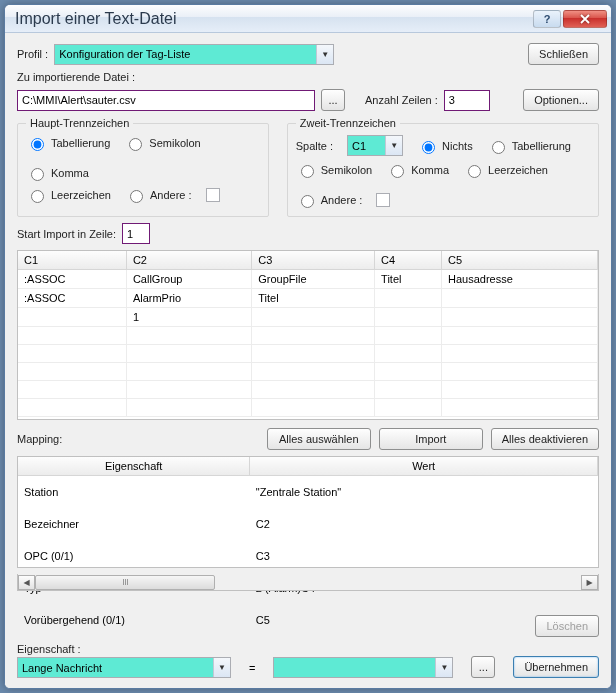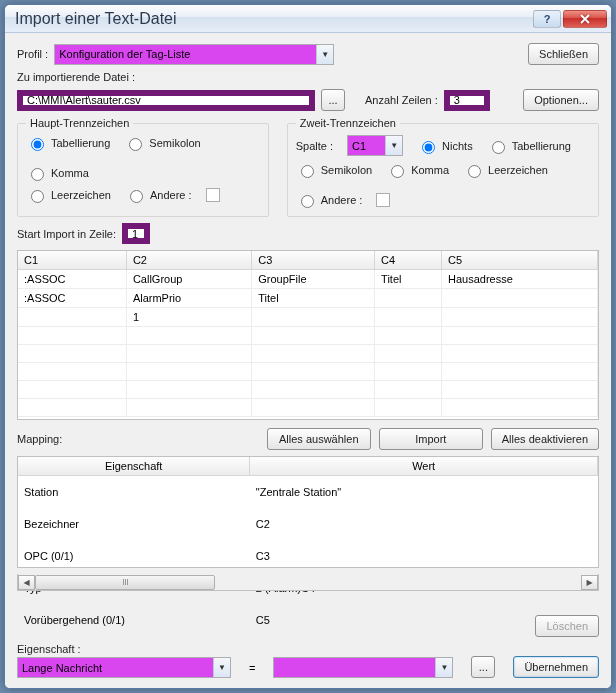--- a/index.html
+++ b/index.html
@@ -12,21 +12,21 @@
   .tbtn.help { background: linear-gradient(to bottom,#eaf2fb,#c8dbef); color:#2b4a6f; font-weight:bold;}
   .tbtn.close { width: 44px; background: linear-gradient(to bottom,#f08f83,#d9534a 45%,#c9302c 46%,#e06055); color:#fff; }
   .tbtn.close svg { filter: drop-shadow(0 0 1px rgba(0,0,0,0.5)); }
   .content { padding: 10px 12px; background: #f0f0f0; height: calc(100% - 28px); display: flex; flex-direction: column; gap: 6px; }
   .row { display: flex; align-items: center; gap: 6px; }
   label, .lbl { color: #222; }
   .btn { height: 22px; padding: 2px 10px; background: linear-gradient(to bottom,#fefefe,#e5e5e5); border: 1px solid #8e8f8f; border-radius: 3px; color:#222; }
   .btn.small { padding: 2px 6px; min-width: 24px; }
   .btn.primary { border: 1px solid #3c7fb1; box-shadow: 0 0 2px #6cb4ee inset; }
   .btn:disabled { color:#a0a0a0; }
-  input.text { height: 21px; border: 6px solid #701a75; background: #fff; padding: 2px 4px; }
+  input.text { height: 21px; border: 1px solid #701a75; background: #fff; padding: 2px 4px; }
   input.num { width: 46px; text-align:left; }
   fieldset { border: 1px solid #d6d6d6; border-radius: 2px; padding: 6px 0 8px 8px; margin: 0; }
   legend { padding: 0 4px; color:#222; }
   .grp-row { display:flex; gap:18px; }
   .grp-col { flex:1; }
   .radios { display:flex; align-items:center; gap:14px; flex-wrap:wrap; }
   .radios label { display:flex; align-items:center; gap:4px; }
   .grid { border:1px solid #c0c0c0; background:#fff; height:170px; overflow:hidden; }
   .grid table { width:100%; border-collapse: collapse; }
   .grid th { background: linear-gradient(to bottom,#fdfdfd,#ececec); border-right:1px solid #d6d6d6; border-bottom:1px solid #d6d6d6; text-align:left; padding:3px 6px; font-weight:normal; }
@@ -42,21 +42,21 @@
   .hscroll .track { flex:1; height:15px; position:relative; }
   .hscroll .thumb { position:absolute; left:0; top:0; height:15px; width:33%; background:linear-gradient(#f6f6f6,#dcdcdc); border:1px solid #b0b0b0; border-radius:2px; display:flex; align-items:center; justify-content:center; gap:1px;}
   .hscroll .thumb span { width:1px; height:6px; background:#999;}
   .bottom { margin-top:auto; display:flex; flex-direction:column; gap:6px; }
   .delrow { display:flex; justify-content:flex-end;}
   .formula { display:flex; align-items:flex-end; gap:18px; }
   .formula .col { display:flex; flex-direction:column; gap:2px;}
   .eq { padding-bottom:4px; }
   .smallsq { width:14px; height:14px; background:#fff; border:1px solid #abadb3; }
   .combo-wrap { position:relative; display:inline-block; }
-  .combo-wrap .disp { height:21px; border:1px solid #abadb3; background:#d946ef; padding:2px 18px 2px 4px; display:flex; align-items:center; }
+  .combo-wrap .disp { height:21px; border:1px solid #abadb3; background:#5eead4; padding:2px 18px 2px 4px; display:flex; align-items:center; }
   .combo-wrap .arrw { position:absolute; right:1px; top:1px; width:17px; height:19px; background:linear-gradient(#f4f7fb,#dbe6f4); border-left:1px solid #c0c8d4; display:flex; align-items:center; justify-content:center; font-size:8px; color:#333;}
 </style>
 </head>
 <body>
 
 <div class="window">
   <div class="titlebar">
     <span class="titlebar-text">Import einer Text-Datei</span>
     <div class="titlebar-btns">
       <div class="tbtn help">?</div>

